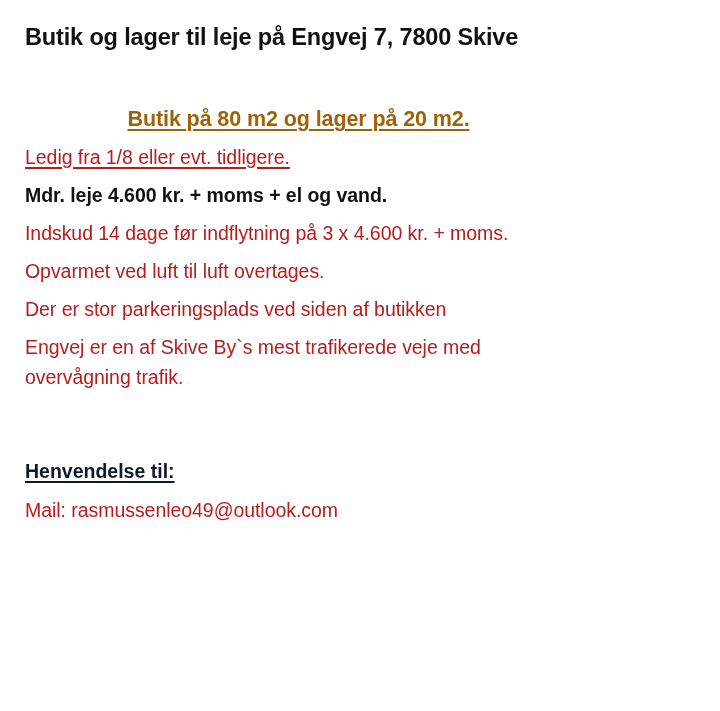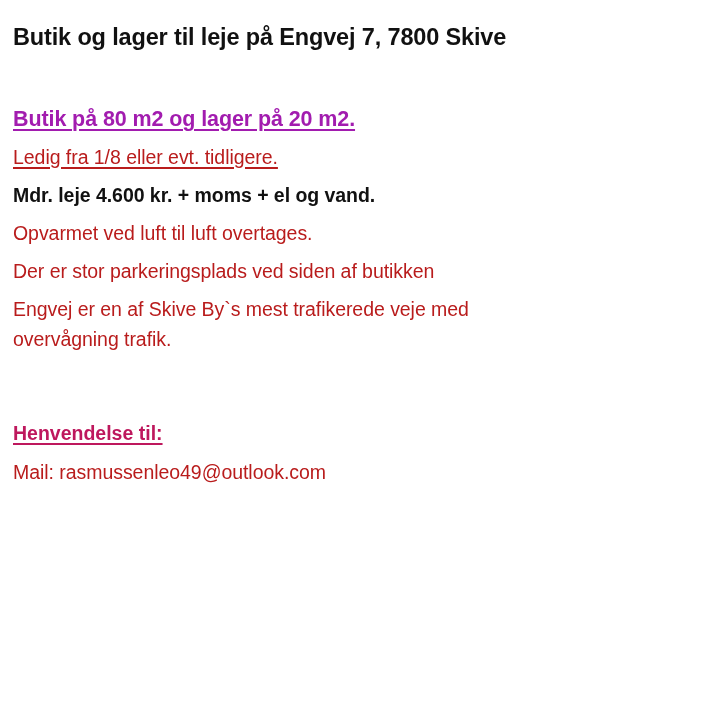--- a/index.html
+++ b/index.html
@@ -13,21 +13,21 @@
     background: #ffffff;
     font-family: "Liberation Sans", sans-serif;
     color: #151515;
     overflow: hidden;
   }
 
   .page {
     width: 600px;
     height: 711px;
     box-sizing: border-box;
-    padding: 22px 28px 0 13px;
+    padding: 22px 28px 0 25px;
     background: #ffffff;
     border-radius: 8px;
   }
 
   
   .doc-title {
     font-size: 23.5px;
     font-weight: bold;
     line-height: 30px;
     letter-spacing: -0.15px;
@@ -64,33 +64,34 @@
     text-decoration-thickness: 1.5px;
   }
 
   
   .subhead {
     font-size: 21.5px;
     font-weight: bold;
     line-height: 30px;
     letter-spacing: -0.1px;
     margin: 0 0 8px 0;
-    color: #a21caf;
+    color: #a16207;
     text-decoration: underline;
     text-underline-offset: 3px;
     text-decoration-thickness: 2px;
     white-space: nowrap;
+    text-align: center;
   }
 
   .contact-head {
     font-size: 19.5px;
     font-weight: bold;
     line-height: 30px;
     margin: 0 0 9px 0;
-    color: #be185d;
+    color: #0f172a;
     text-decoration: underline;
     text-underline-offset: 3px;
     text-decoration-thickness: 2px;
     display: inline-block;
   }
 
   
   .para.wrap {
     max-width: 662px;
     white-space: normal;
@@ -107,20 +108,21 @@
   <h1 class="doc-title">Butik og lager til leje på Engvej 7, 7800 Skive</h1>
 
   <div class="gap-after-title"></div>
 
   <div class="subhead">Butik på 80 m2 og lager på 20 m2.</div>
 
   <p class="para underline nowrap">Ledig fra 1/8 eller evt. tidligere.</p>
 
   <p class="para bold nowrap">Mdr. leje 4.600 kr. + moms + el og vand.</p>
 
+  <p class="para nowrap">Indskud 14 dage før indflytning på 3 x 4.600 kr. + moms.</p>
 
   <p class="para nowrap">Opvarmet ved luft til luft overtages.</p>
 
   <p class="para nowrap">Der er stor parkeringsplads ved siden af butikken</p>
 
 
   <p class="para wrap">Engvej er en af Skive By`s mest trafikerede veje med overvågning trafik.</p>
 
   <div class="gap-before-contact"></div>
 

